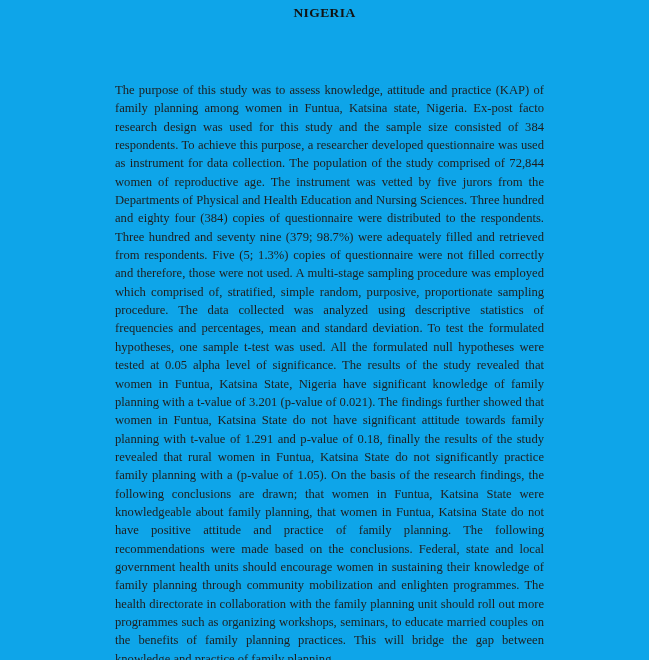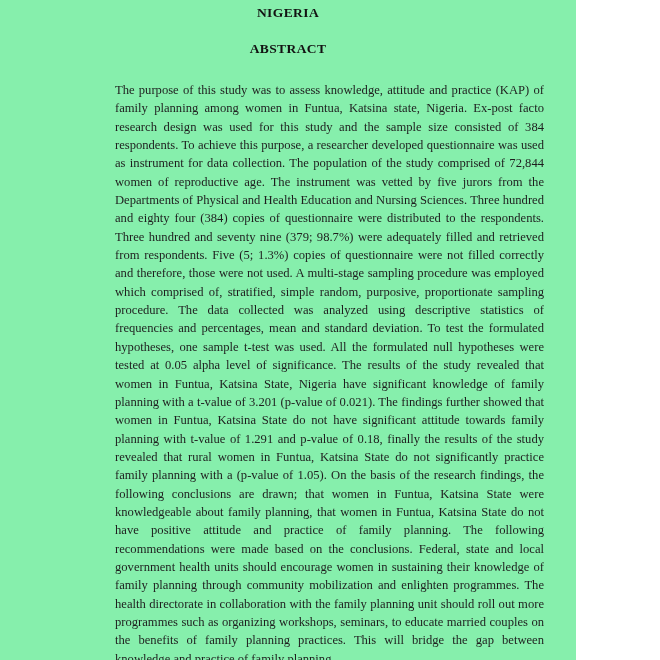--- a/index.html
+++ b/index.html
@@ -9,23 +9,23 @@
   body {
     width: 660px;
     height: 660px;
     background: #ffffff;
     font-family: "Liberation Serif", "DejaVu Serif", serif;
     color: #1a1a1a;
     overflow: hidden;
   }
   .page {
     position: relative;
-    width: 576px;
+    width: 649px;
     height: 660px;
-    background: #86efac;
+    background: #0ea5e9;
     box-sizing: border-box;
   }
   .heading {
     text-align: center;
     font-weight: bold;
     font-size: 13.5px;
     letter-spacing: 0.4px;
     color: #121212;
   }
   #title-nigeria {
@@ -61,19 +61,18 @@
     text-align: justify;
   }
 </style>
 </head>
 <body>
 
 <div class="page">
 
   <div class="heading" id="title-nigeria">NIGERIA</div>
 
-  <div class="heading" id="title-abstract">ABSTRACT</div>
 
   <div id="abstract-body">
     <p>The purpose of this study was to assess knowledge, attitude and practice (KAP) of family planning among women in Funtua, Katsina state, Nigeria. Ex-post facto research design was used for this study and the sample size consisted of 384 respondents. To achieve this purpose, a researcher developed questionnaire was used as instrument for data collection. The population of the study comprised of 72,844 women of reproductive age. The instrument was vetted by five jurors from the Departments of Physical and Health Education and Nursing Sciences. Three hundred and eighty four (384) copies of questionnaire were distributed to the respondents. Three hundred and seventy nine (379; 98.7%) were adequately filled and retrieved from respondents. Five (5; 1.3%) copies of questionnaire were not filled correctly and therefore, those were not used. A multi-stage sampling procedure was employed which comprised of, stratified, simple random, purposive, proportionate sampling procedure. The data collected was analyzed using descriptive statistics of frequencies and percentages, mean and standard deviation. To test the formulated hypotheses, one sample t-test was used. All the formulated null hypotheses were tested at 0.05 alpha level of significance. The results of the study revealed that women in Funtua, Katsina State, Nigeria have significant knowledge of family planning with a t-value of 3.201 (p-value of 0.021). The findings further showed that women in Funtua, Katsina State do not have significant attitude towards family planning with t-value of 1.291 and p-value of 0.18, finally the results of the study revealed that rural women in Funtua, Katsina State do not significantly practice family planning with a (p-value of 1.05). On the basis of the research findings, the following conclusions are drawn; that women in Funtua, Katsina State were knowledgeable about family planning, that women in Funtua, Katsina State do not have positive attitude and practice of family planning. The following recommendations were made based on the conclusions. Federal, state and local government health units should encourage women in sustaining their knowledge of family planning through community mobilization and enlighten programmes. The health directorate in collaboration with the family planning unit should roll out more programmes such as organizing workshops, seminars, to educate married couples on the benefits of family planning practices. This will bridge the gap between knowledge and practice of family planning.</p>
   </div>
 
 </div>
 
 </body></html>

